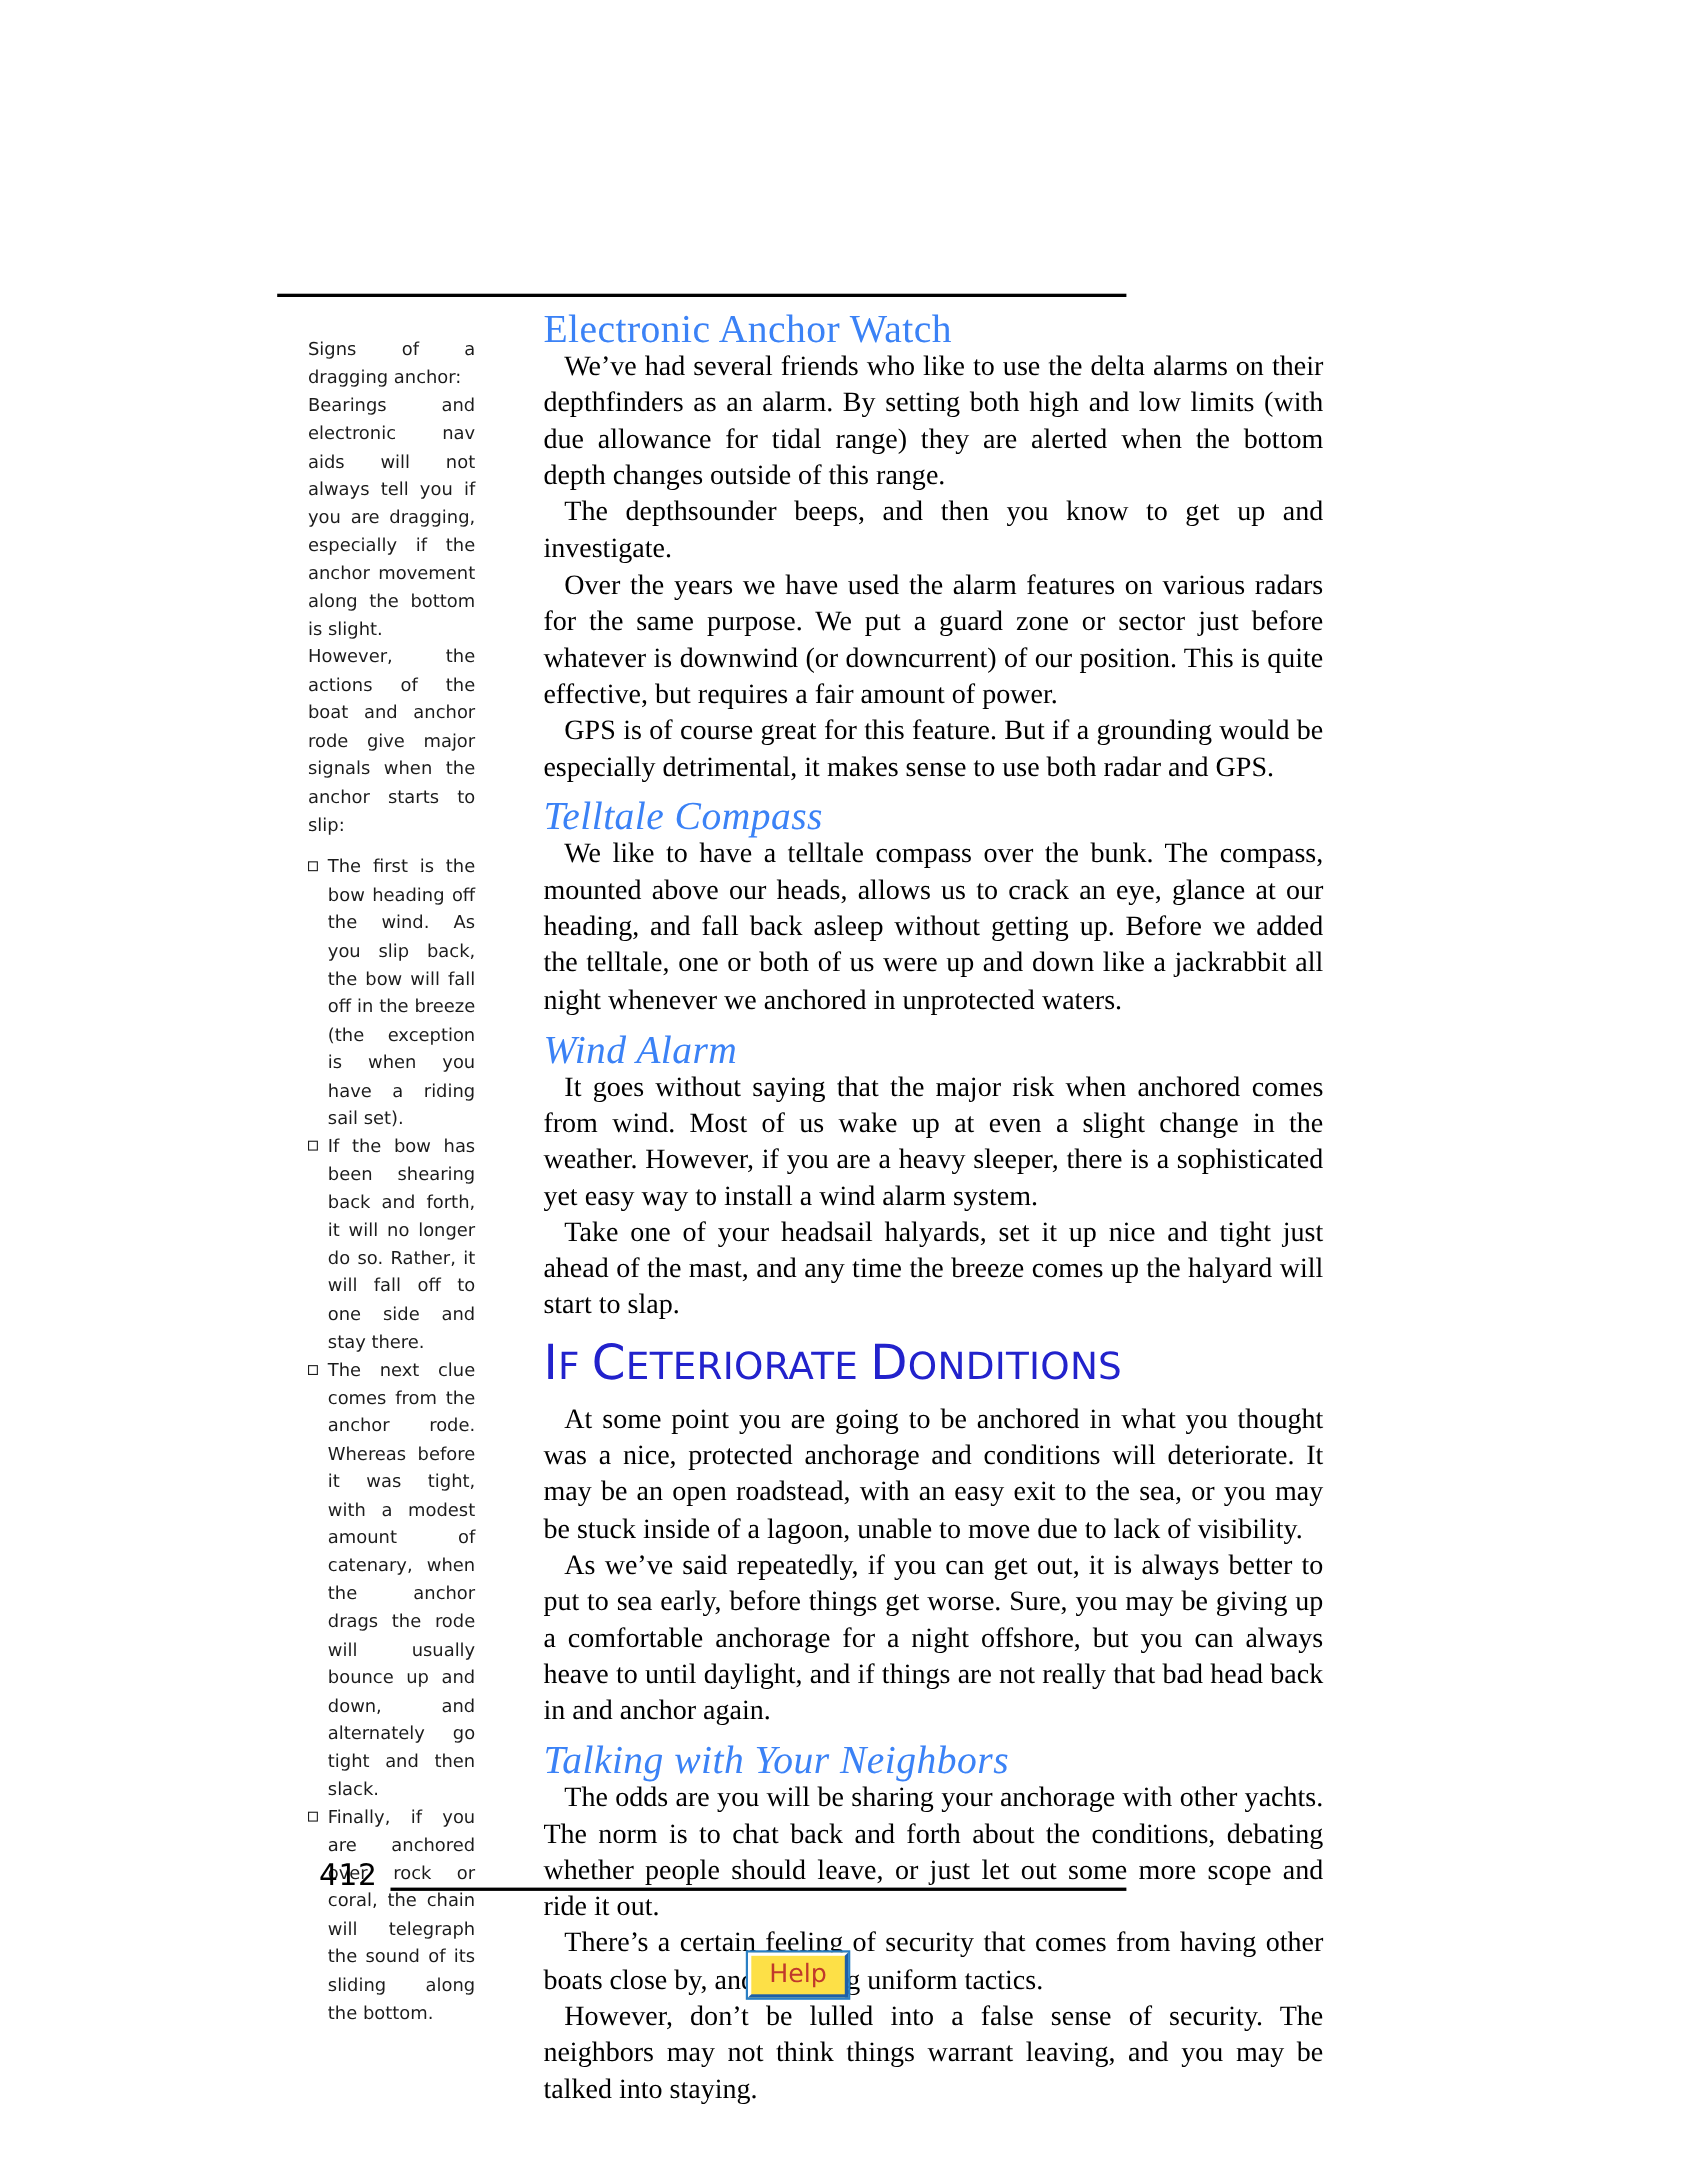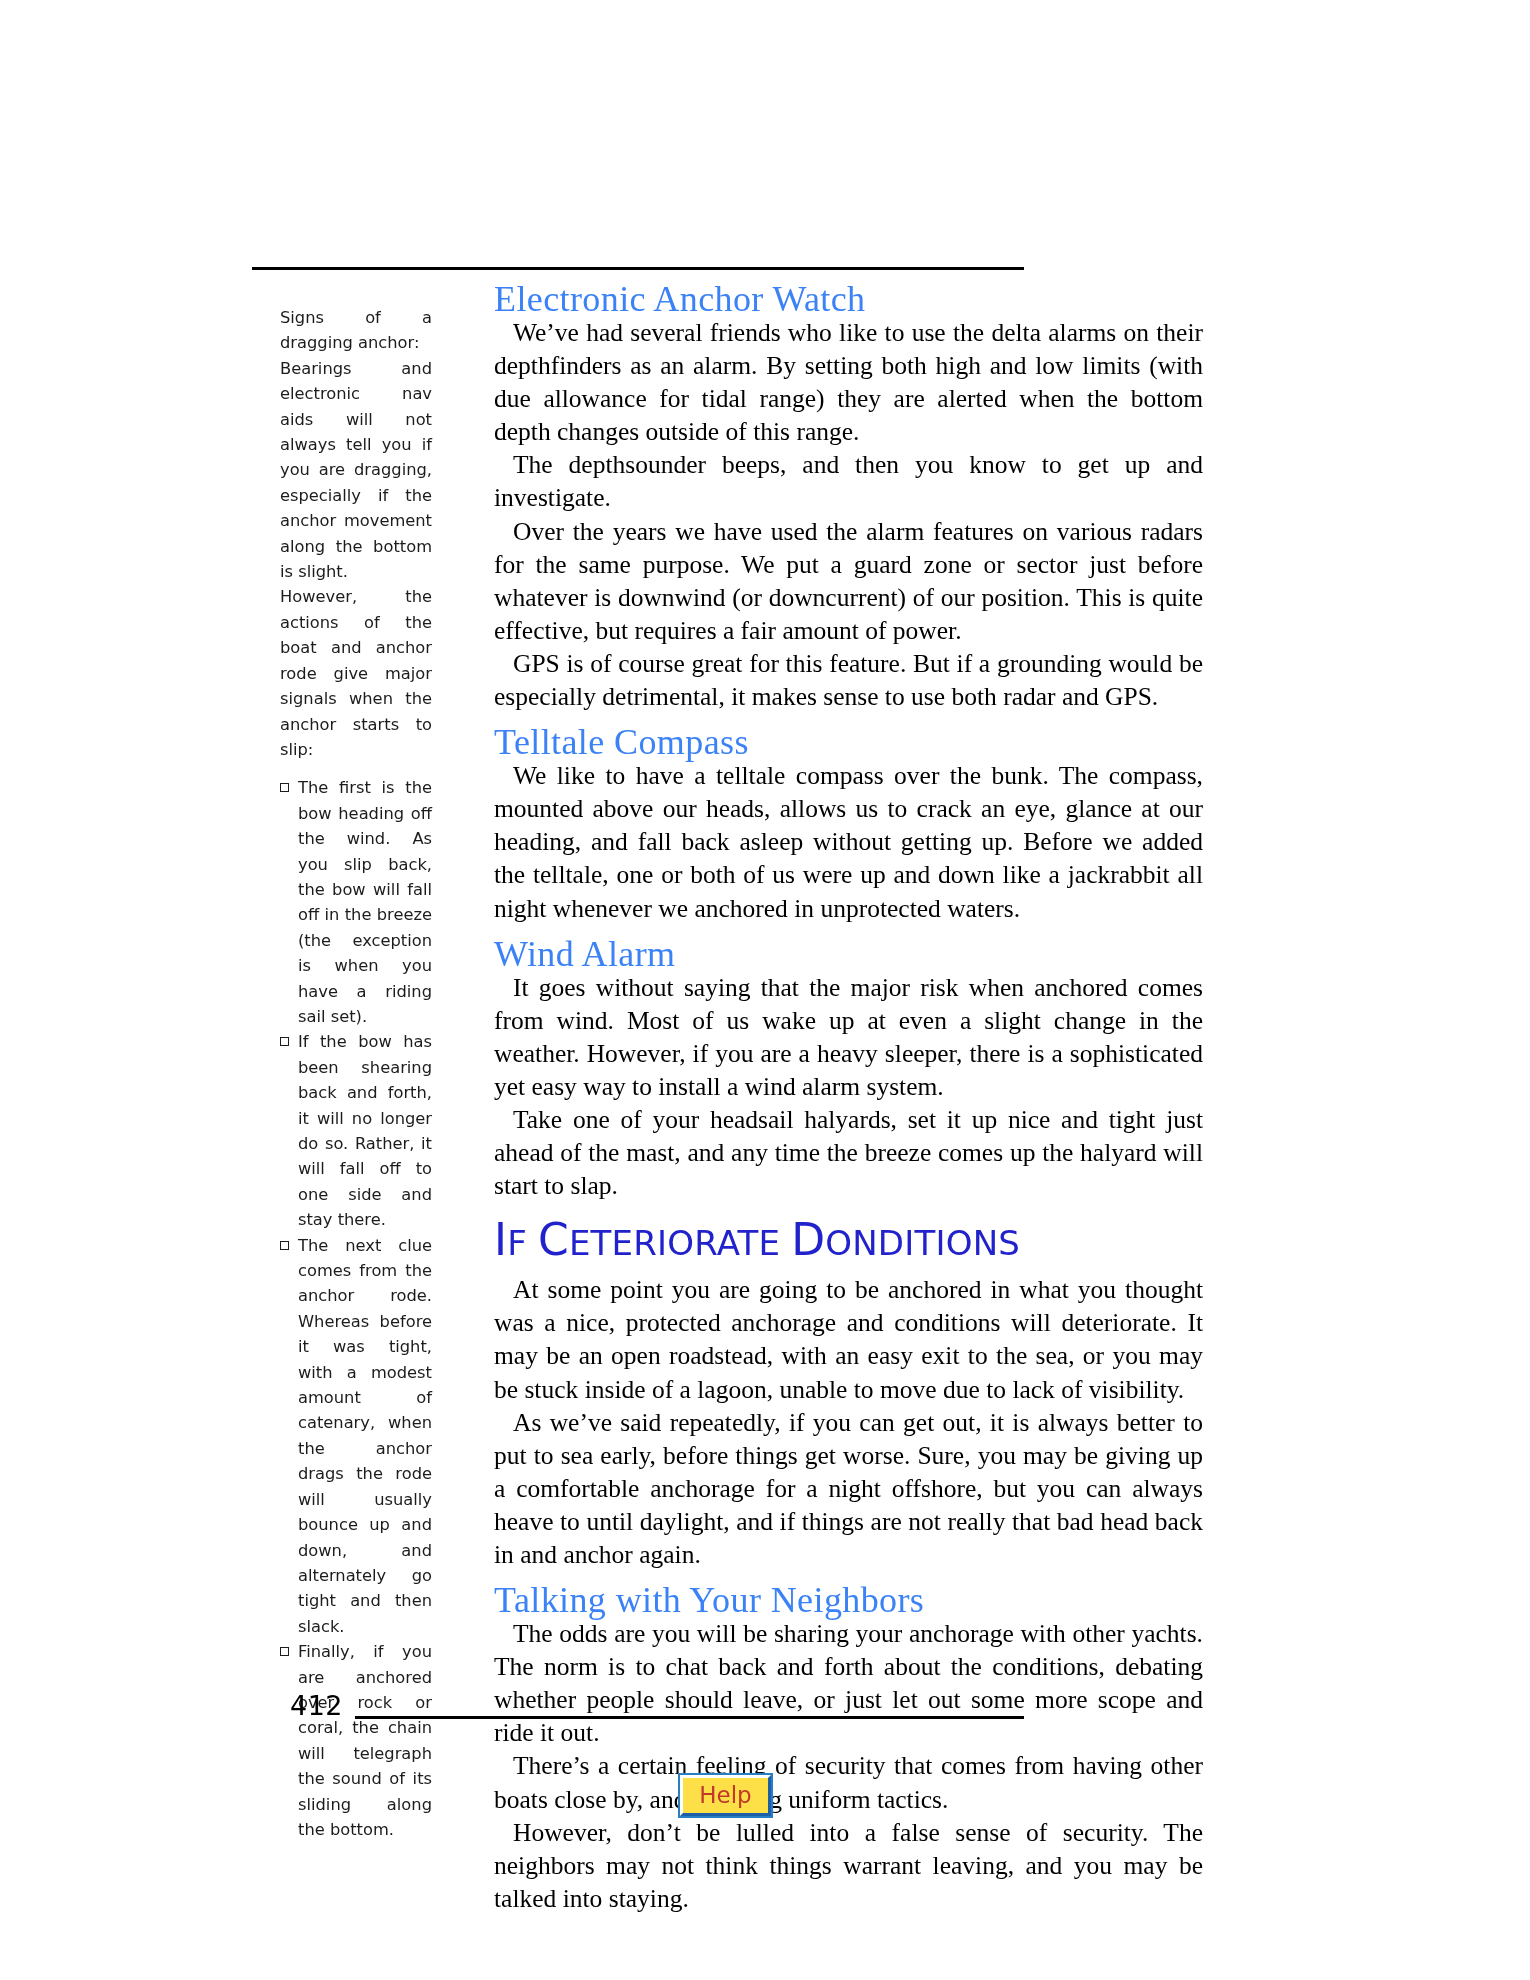--- a/index.html
+++ b/index.html
@@ -106,20 +106,21 @@
     font-family: "Liberation Serif", serif;
     font-weight: normal;
     font-size: 36px;
     line-height: 34px;
     color: #3b82f6;
     margin: 0 0 0 0;
     letter-spacing: 0.4px;
   }
   .main h2.spaced {
     margin-top: 12px;
+    font-style: italic;
   }
   .main h1 {
     font-family: "DejaVu Sans", sans-serif;
     font-weight: normal;
     font-size: 34px;
     line-height: 48px;
     color: #2222cc;
     margin: 14px 0 6px 0;
     letter-spacing: 0.2px;
   }

